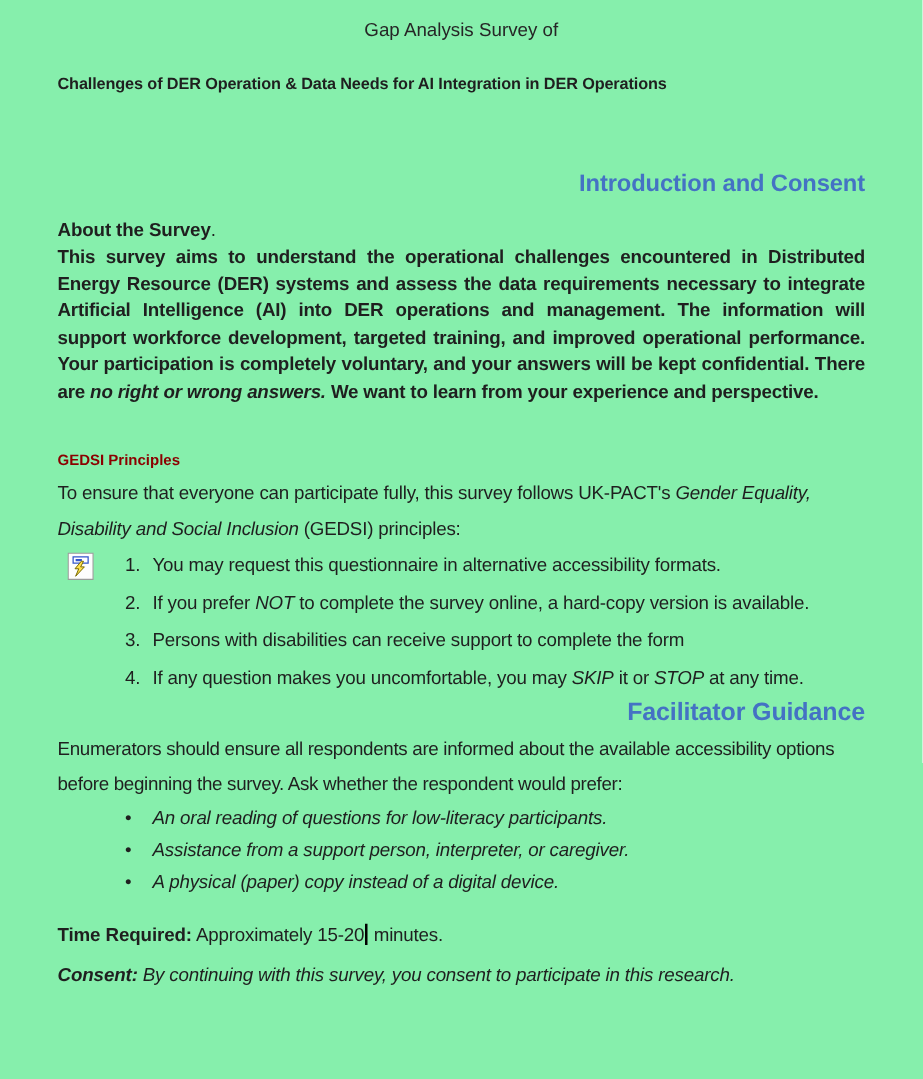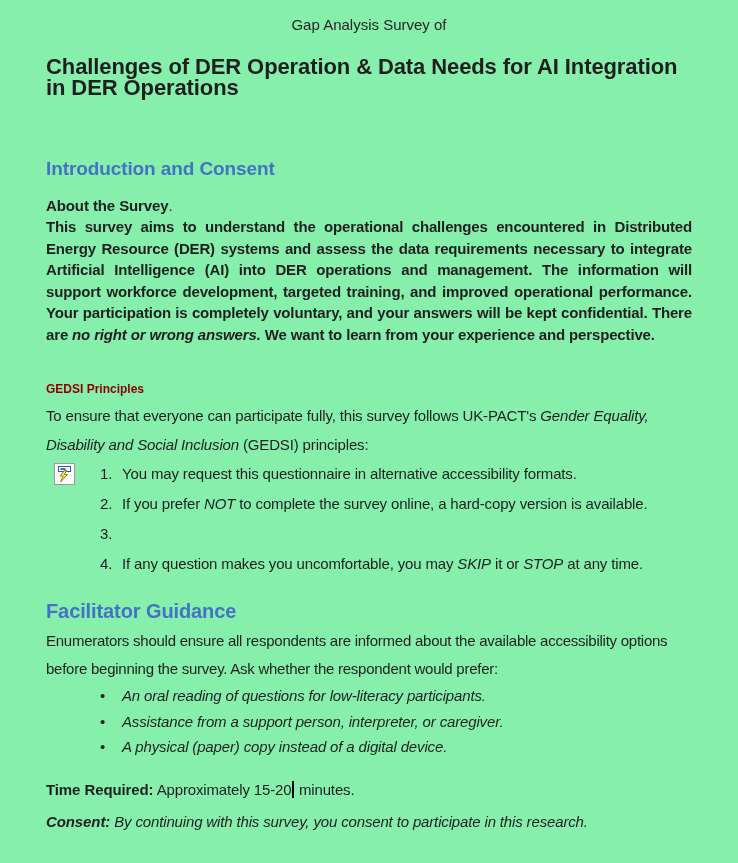--- a/index.html
+++ b/index.html
@@ -14,34 +14,35 @@
     overflow:hidden;
   }
   .supertitle {
     text-align:center;
     font-size:15px;
     line-height:17px;
     color:#262626;
   }
   .doc-title {
     margin:23px 0 0 0;
-    font-size:22px;
+    font-size:13px;
     font-weight:bold;
     line-height:21px;
     color:#1f1f1f;
     letter-spacing:-0.1px;
   }
   .h-blue {
     color:#4472C4;
     font-weight:bold;
     margin:0;
     letter-spacing:-0.1px;
+    text-align:right;
   }
   .h-intro { margin-top:60px; font-size:19px; line-height:22px; }
-  .h-fac   { margin-top:20px; font-size:20px; line-height:24px; }
+  .h-fac   { font-size:20px; line-height:24px; }
   .about-heading {
     margin:16px 0 0 0;
     font-size:15px;
     line-height:20px;
     color:#1f1f1f;
   }
   .about-heading b { letter-spacing:-0.1px; }
   p { margin:0; }
   .body-just {
     font-size:15px;
@@ -148,20 +149,21 @@
     <div class="num-row">
       <span class="num">1.</span>
       <span class="txt"><span>You may request this questionnaire in alternative accessibility formats.</span></span>
     </div>
     <div class="num-row">
       <span class="num">2.</span>
       <span class="txt"><span>If you prefer </span><span class="i">NOT</span><span> to complete the survey online, a hard-copy version is available.</span></span>
     </div>
     <div class="num-row">
       <span class="num">3.</span>
+      <span class="txt"><span>Persons with disabilities can receive support to complete the form</span></span>
     </div>
     <div class="num-row">
       <span class="num">4.</span>
       <span class="txt"><span>If any question makes you uncomfortable, you may </span><span class="i">SKIP</span><span> it or </span><span class="i">STOP</span><span> at any time.</span></span>
     </div>
   </div>
 
   <h2 class="h-blue h-fac">Facilitator Guidance</h2>
 
   <p class="fac-intro">Enumerators should ensure all respondents are informed about the available accessibility options before beginning the survey. Ask whether the respondent would prefer:</p>

